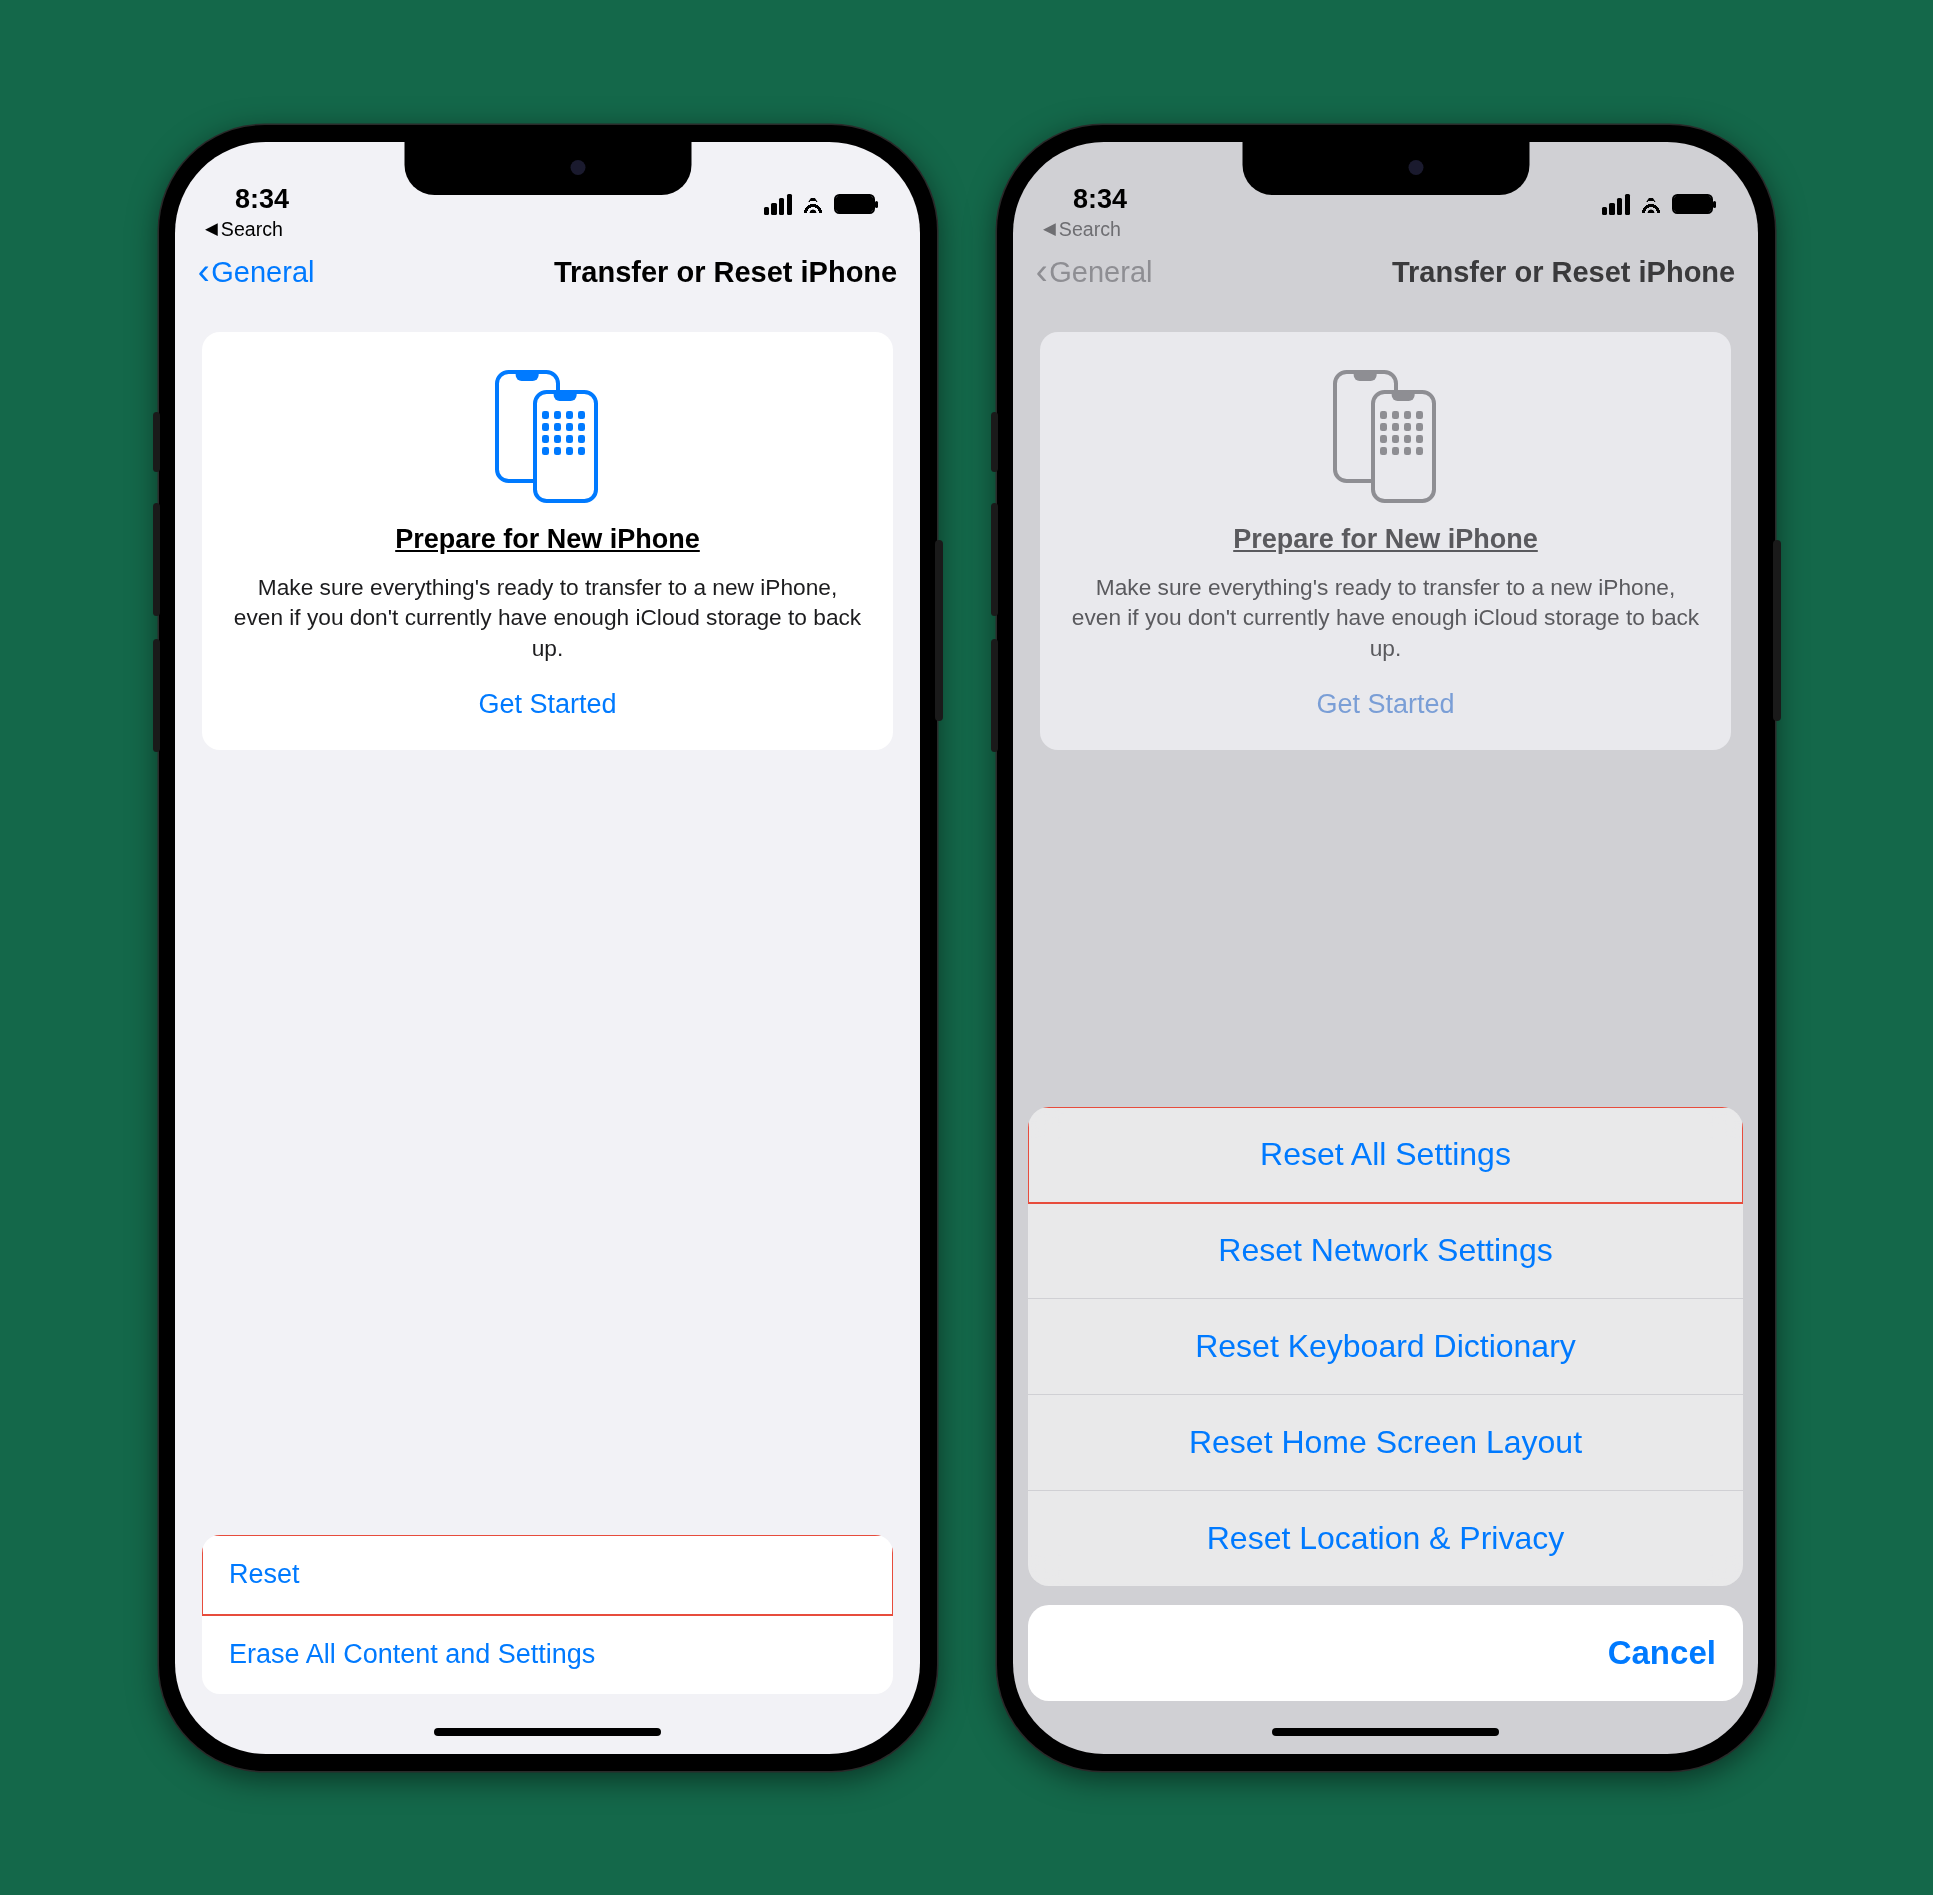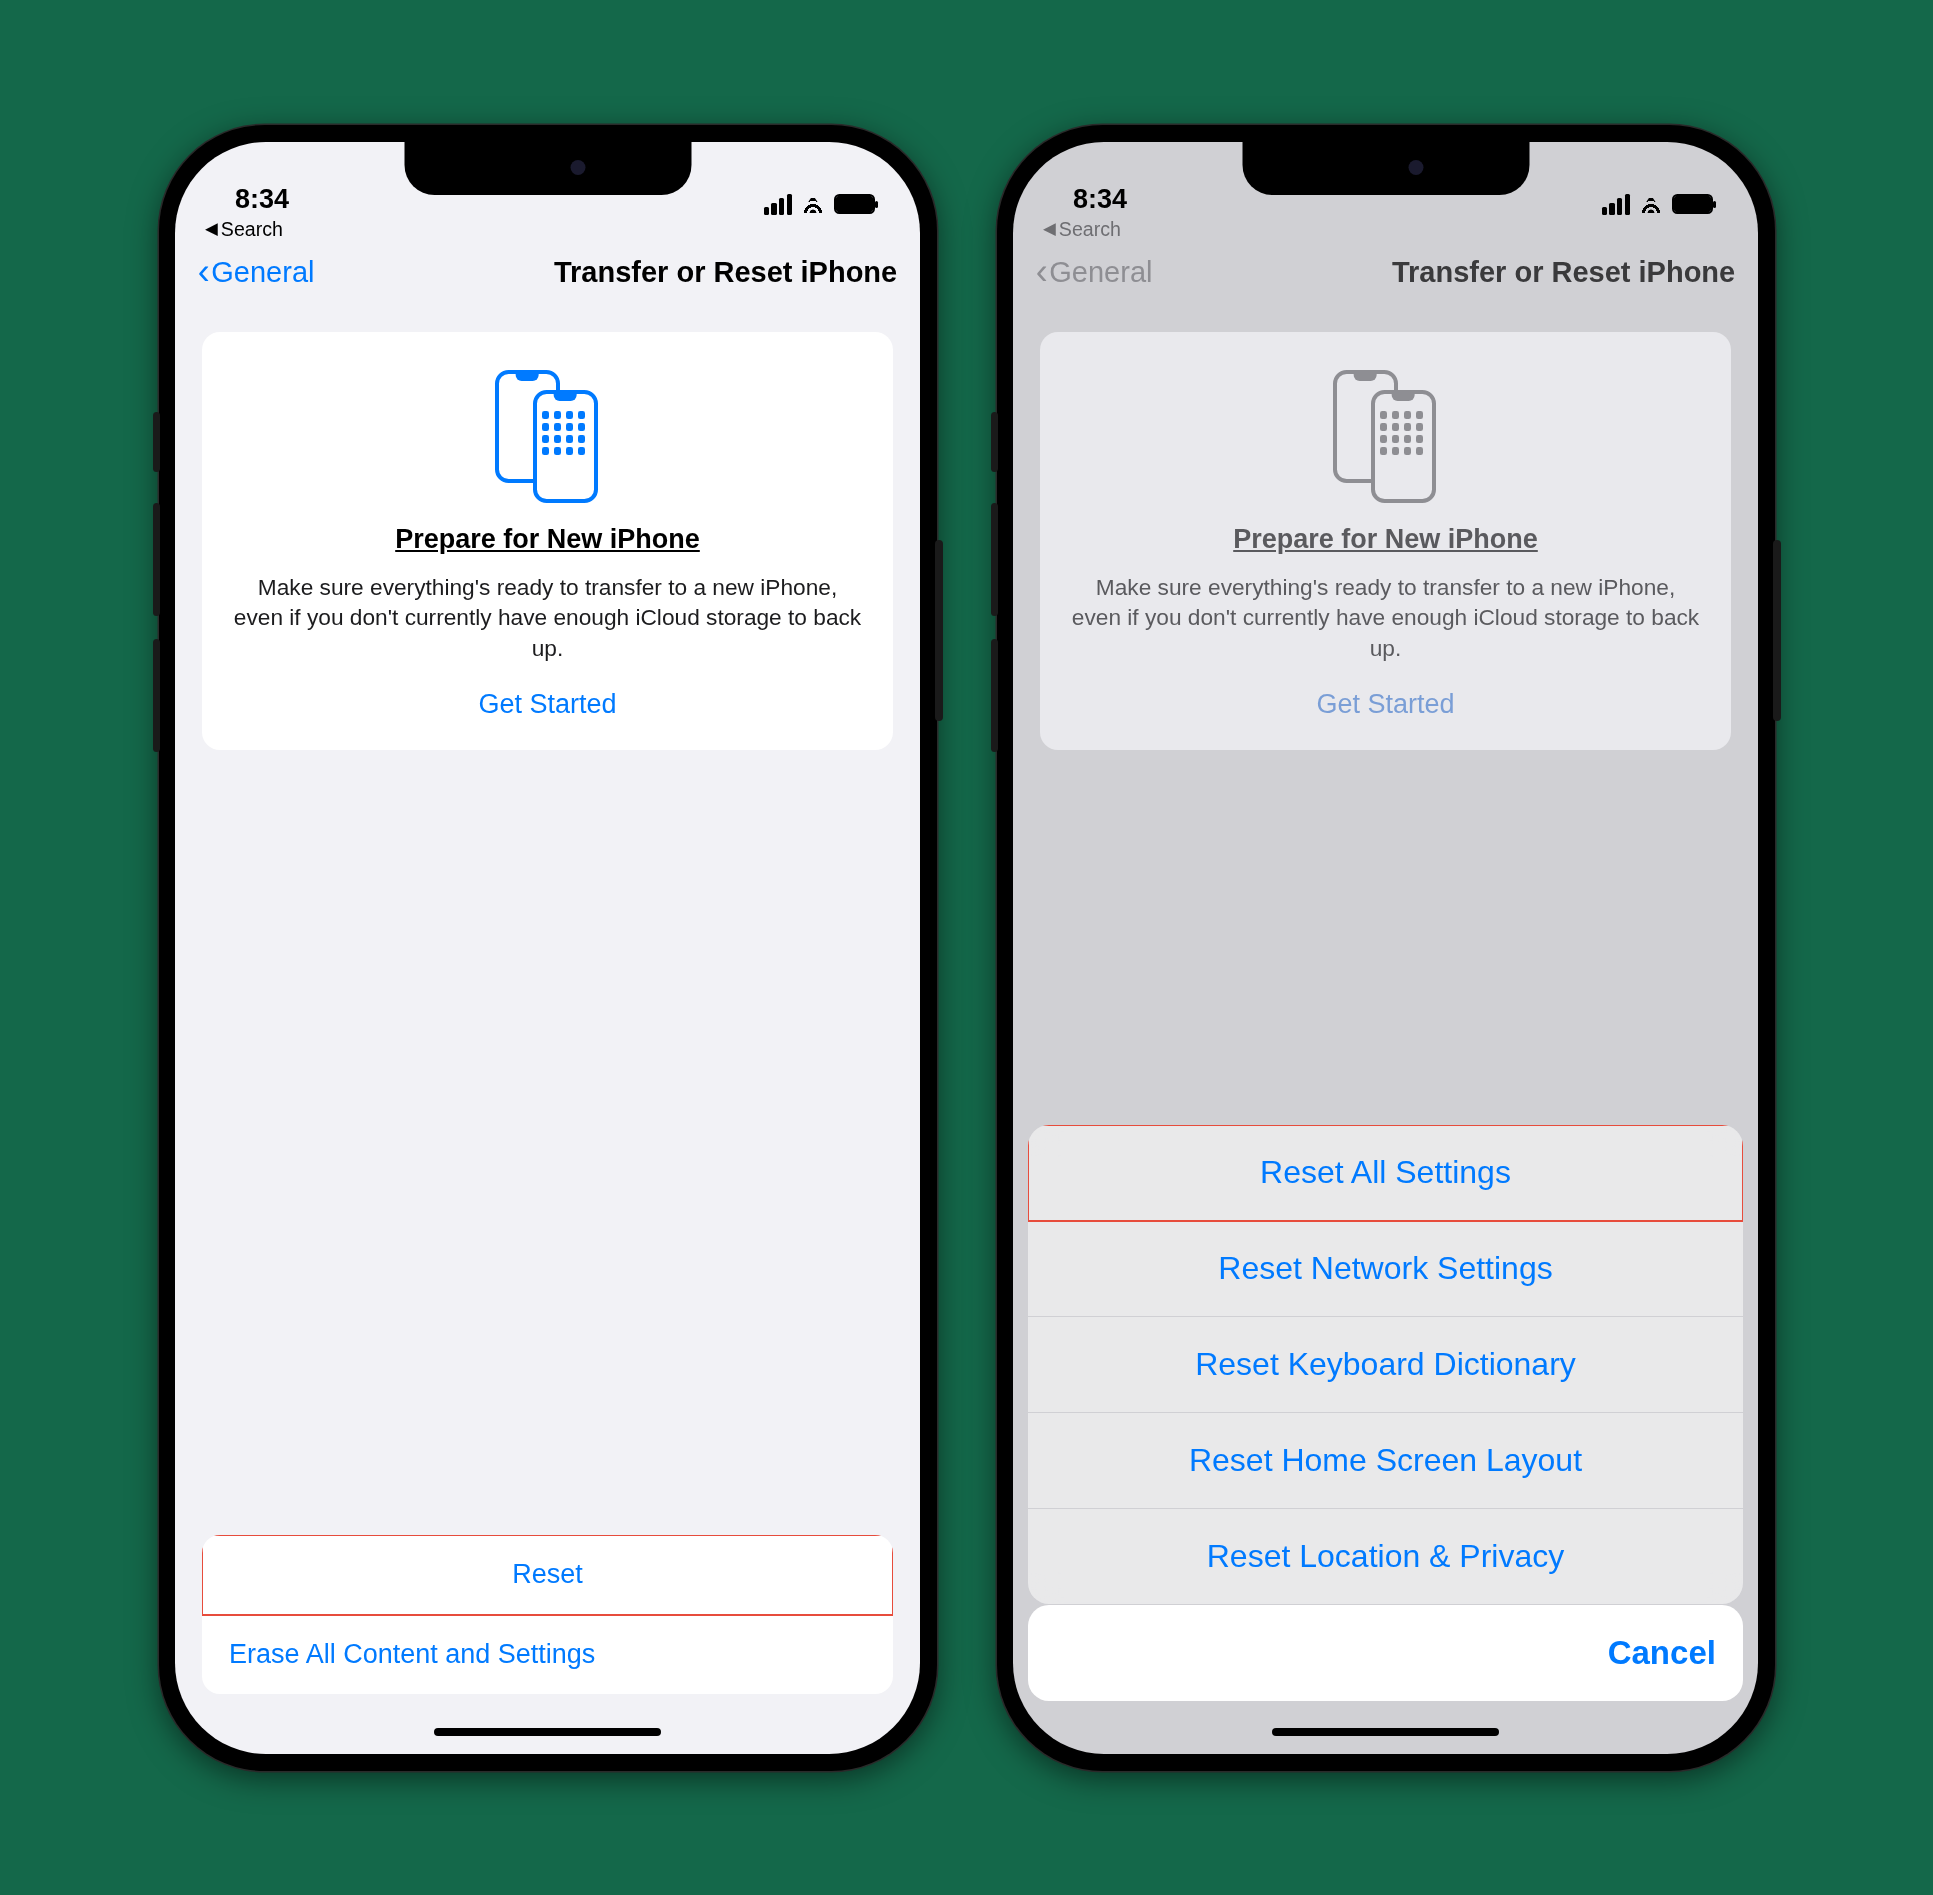--- a/index.html
+++ b/index.html
@@ -113,37 +113,37 @@
   .link{ color:#007aff; font-size:27px; font-weight:400;}
   .bottom-list{
     margin-top:auto; background:#fff; border-radius:18px; overflow:hidden;
     margin-bottom:15px;
   }
   .row{
     padding:24px 27px; font-size:27px; color:#007aff; text-align:left;
     border-bottom:0.8px solid #e5e5ea;
   }
   .row:last-child{border-bottom:none;}
-  .hl{ outline:2.3px solid #e74c3c; outline-offset:-1.5px;text-align:center;}
+  .hl{ outline:2.3px solid #e74c3c; outline-offset:-1.5px;}
   .home-ind{
     height:45px; display:flex; justify-content:center; align-items:center;
   }
   .home-ind span{ width:227px; height:7.6px; background:#000; border-radius:7.6px;}
 
   
   .dim .nav-back{ color:#8e8e93;}
   .dim .card{ background:#e9e9ed;}
   .dim .link{ color:#7a9ed6;}
   .dim .screen{ background:#d0d0d4;}
   .dim .card p, .dim .card h2{ color:#5a5a5e;}
   .dim .nav-title{color:#3a3a3c;}
 
   .sheet{
     position:absolute; left:15px; right:15px; bottom:53px;
-    display:flex; flex-direction:column; gap:1px;
+    display:flex; flex-direction:column; gap:19px;
   }
   .sheet-group{
     background:#eaeaeceb; backdrop-filter:blur(15px);
     border-radius:21px; overflow:hidden;
   }
   .sheet-row{
     padding:29px 15px; text-align:center; color:#007aff;
     font-size:32px; border-bottom:0.8px solid #d0d0d4;
   }
   .sheet-row:last-child{border-bottom:none;}

